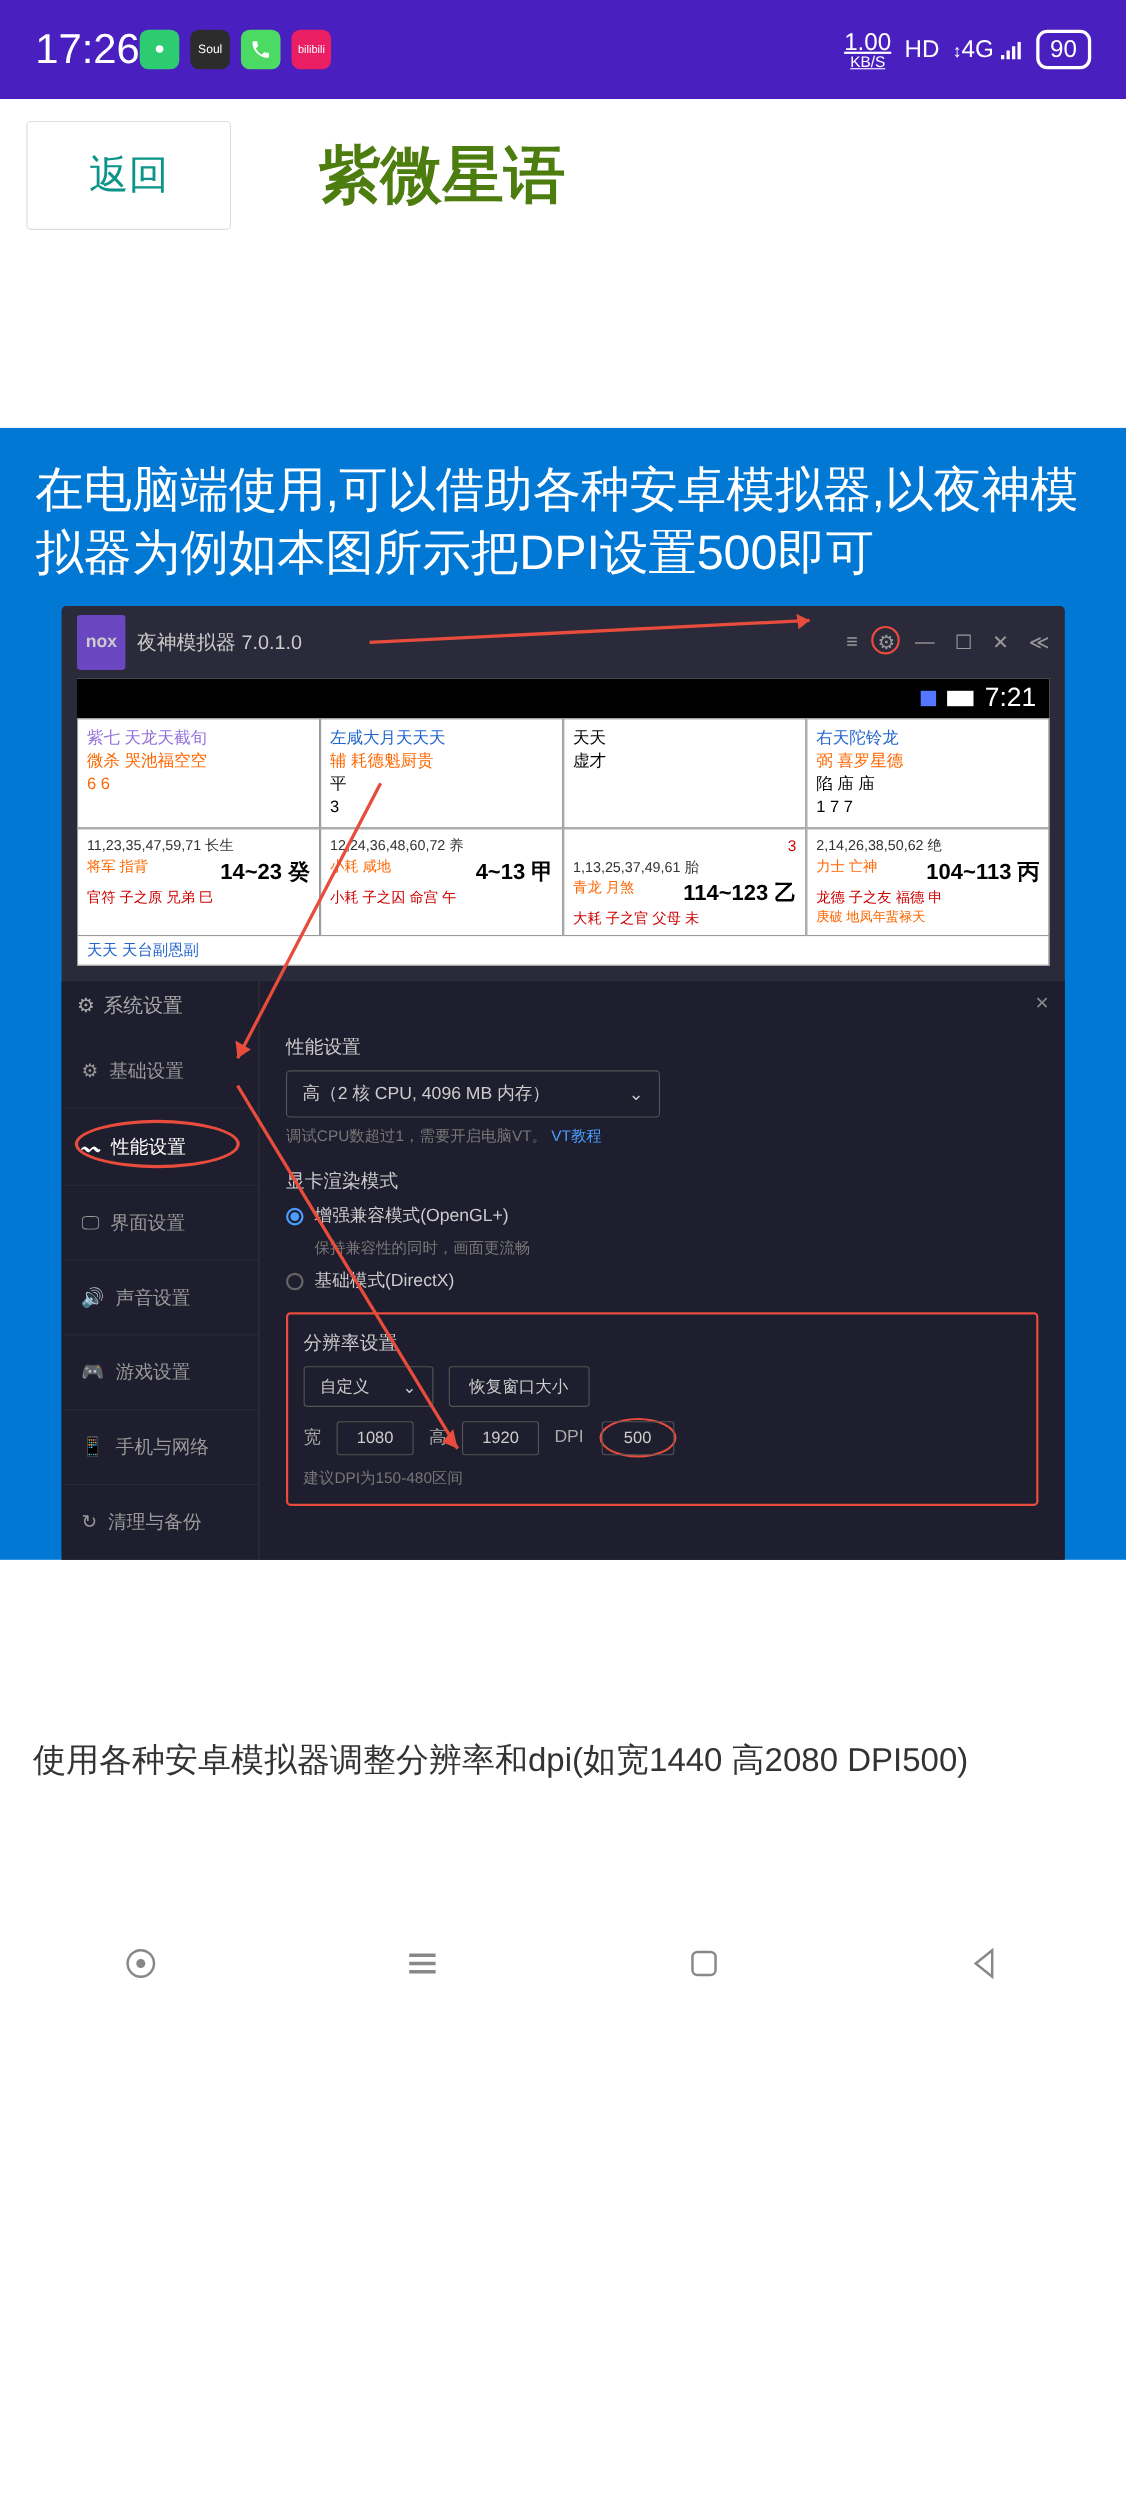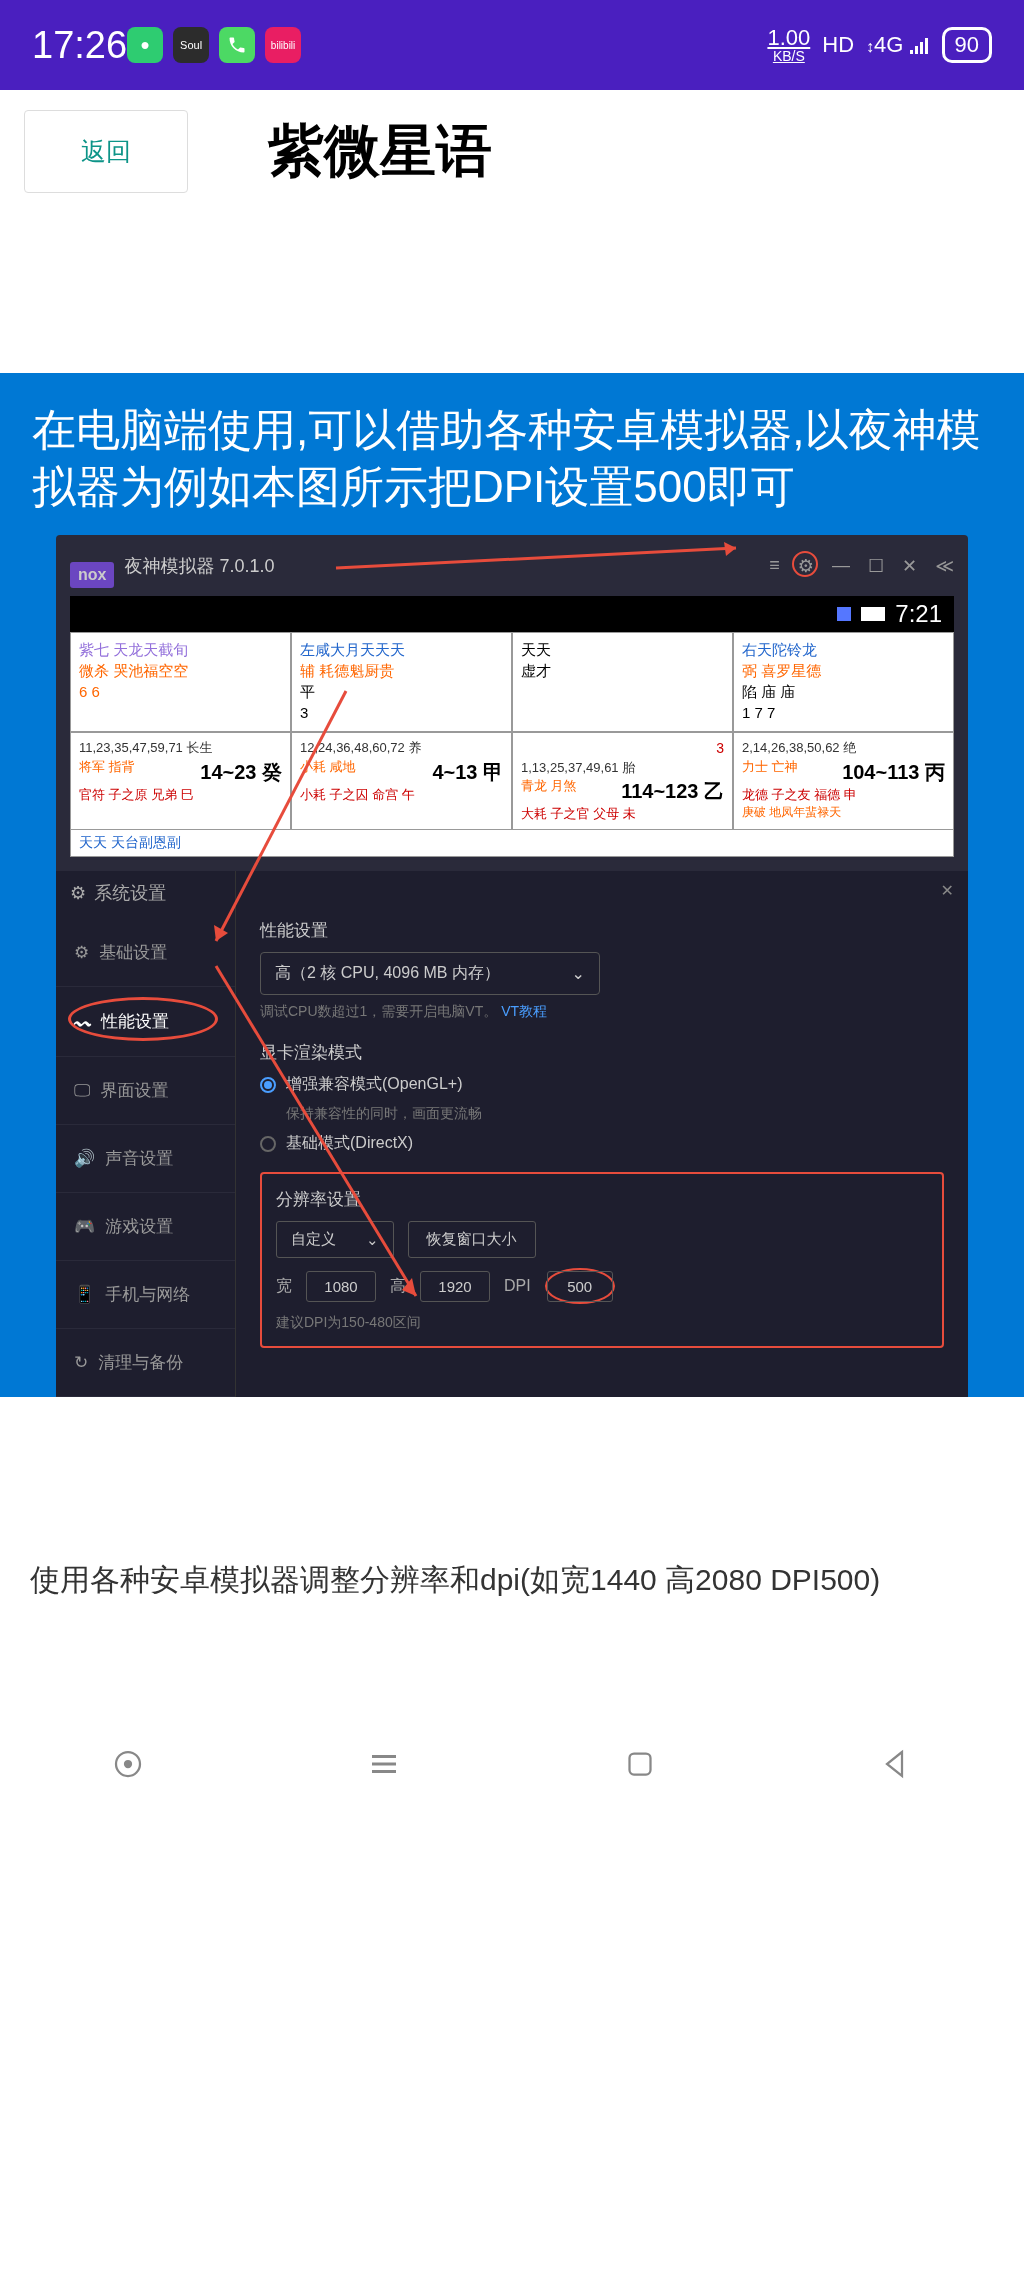--- a/index.html
+++ b/index.html
@@ -15,32 +15,32 @@
 .icon-dark { background: #2c2c2c; }
 .icon-call { background: #4cd964; }
 .icon-pink { background: #e91e63; }
 .status-right { display: flex; align-items: center; gap: 12px; font-size: 22px; }
 .kbps { display: flex; flex-direction: column; align-items: center; line-height: 1; font-size: 18px; text-decoration: underline; }
 .kbps-val { font-size: 22px; }
 .battery { border: 3px solid #fff; border-radius: 10px; padding: 2px 10px; font-size: 22px; }
 
 
 .header { display: flex; align-items: center; padding: 20px 24px; gap: 40px; }
-.back-btn { border: 1px solid #ddd; border-radius: 4px; padding: 24px 56px; color: #0d9488; font-size: 25px; background: #fff; }
-.title { color: #000000; font-size: 56px; font-weight: 700; flex: 1; text-align: left; padding-left: 40px; }
+.back-btn { border: 1px solid #ddd; border-radius: 4px; padding: 24px 56px; color: #0d9488; font-size: 36px; background: #fff; }
+.title { color: #4d7c0f; font-size: 56px; font-weight: 700; flex: 1; text-align: left; padding-left: 40px; }
 
 
 .blue-section { background: #0078d4; padding: 28px 32px 0 32px; margin-top: 160px; }
 .blue-text { color: #fff; font-size: 44px; font-weight: 500; line-height: 1.3; margin-bottom: 20px; }
 
 
 .nox-window { background: #2a2a3a; border-radius: 4px; margin: 0 auto; width: 95%; }
 .nox-titlebar { display: flex; align-items: center; padding: 8px 14px; color: #ccc; font-size: 18px; justify-content: space-between; position: relative; }
 .nox-title-left { display: flex; align-items: center; gap: 10px; }
-.nox-logo { background: #6b46c1; padding: 4px 8px; border-radius: 3px; font-size: 16px; font-weight: bold; margin-top: 19px; }
+.nox-logo { background: #6b46c1; padding: 16px 8px; border-radius: 3px; font-size: 16px; font-weight: bold; }
 .nox-controls { display: flex; gap: 18px; color: #999; }
 .nox-gear { width: 20px; height: 20px; border: 2px solid #e74c3c; border-radius: 50%; }
 
 
 .emu-screen { background: #fff; margin: 0 14px 14px 14px; }
 .emu-statusbar { background: #000; color: #fff; display: flex; justify-content: flex-end; align-items: center; padding: 4px 12px; gap: 10px; font-size: 24px; }
 .emu-time { font-weight: 500; }
 .chart-grid { display: grid; grid-template-columns: repeat(4, 1fr); }
 .chart-cell { border: 1px solid #999; padding: 6px 8px; font-size: 15px; line-height: 1.4; position: relative; min-height: 100px; }
 .ch-purple { color: #9370db; }

